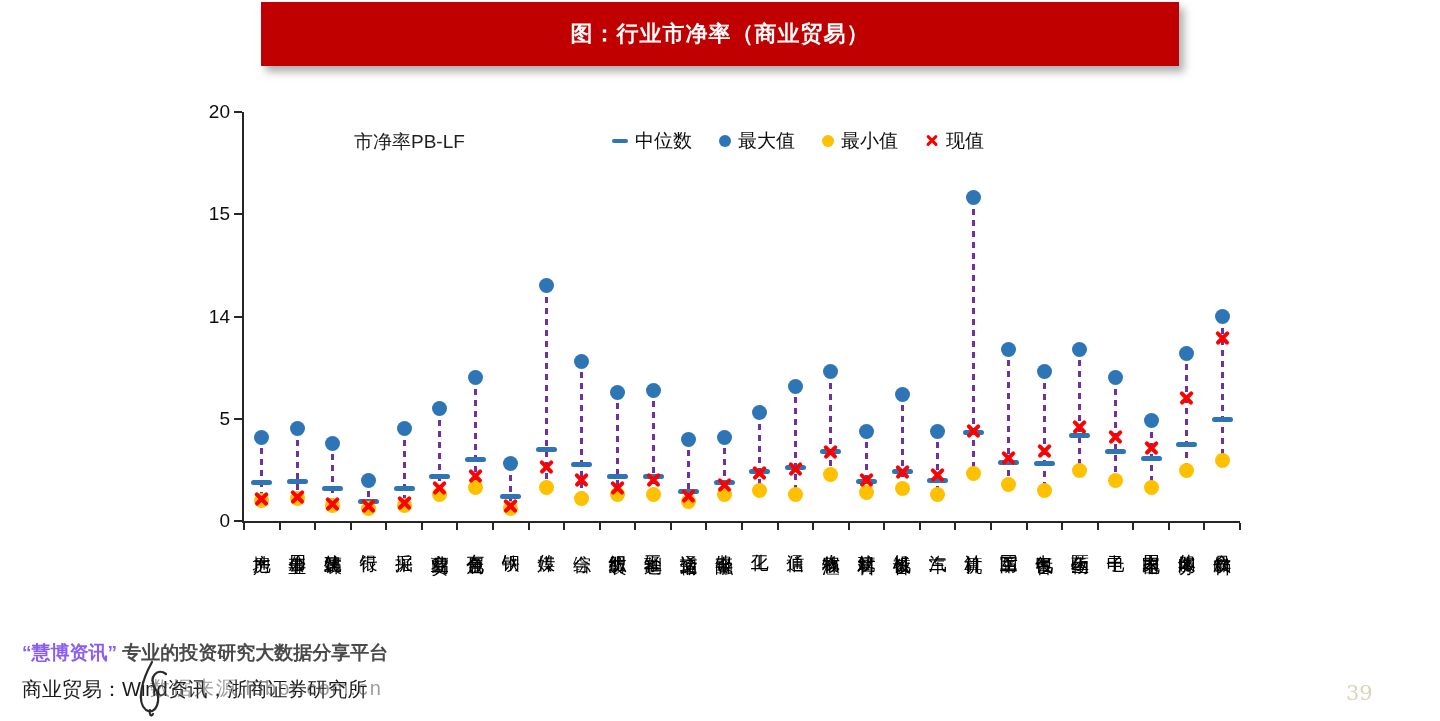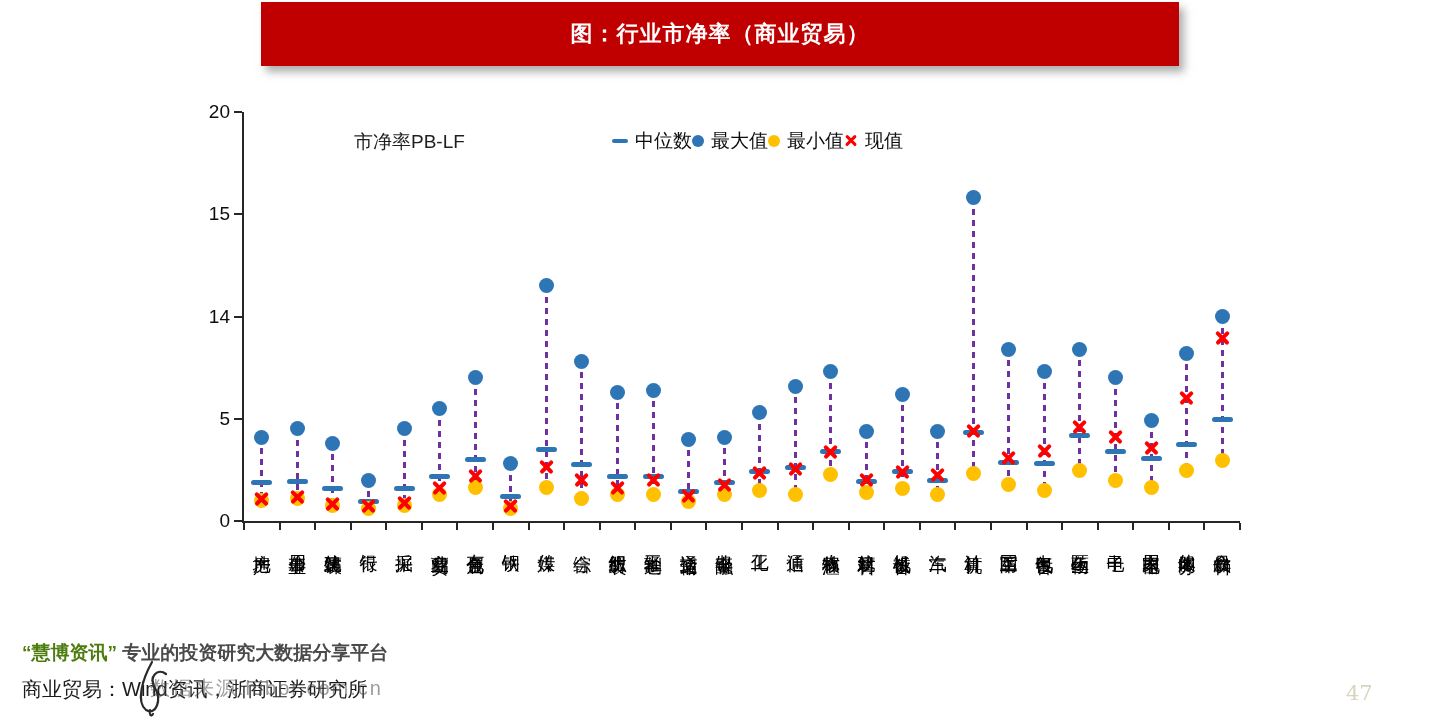--- a/index.html
+++ b/index.html
@@ -35,31 +35,31 @@
   .dot{position:absolute;width:15px;height:15px;border-radius:50%;}
   .dot-max{background:#2E75B6;}
   .dot-min{background:#FFC000;}
   .median-bar{position:absolute;width:21px;height:5px;border-radius:2.5px;background:#2E75B6;}
   .xmark{position:absolute;width:17px;height:17px;}
   .xmark span{position:absolute;left:0;top:6.7px;width:17px;height:3.6px;background:#FE0000;border-radius:2px;}
   .xmark span:first-child{transform:rotate(45deg);}
   .xmark span:last-child{transform:rotate(-45deg);}
   
   .series-label{position:absolute;left:354px;top:129px;font-size:19px;color:#1f1f1f;}
-  #legend{position:absolute;left:612px;top:128px;display:flex;align-items:center;}
+  #legend{position:absolute;left:612px;top:128px;display:flex;gap:27px;align-items:center;}
   .leg-item{display:flex;align-items:center;gap:7px;font-size:19px;color:#0d0d0d;}
   .leg-dash{width:16px;height:4.5px;border-radius:2px;}
   .leg-dot{width:12px;height:12px;border-radius:50%;}
   .leg-x{position:relative;width:14px;height:14px;}
   .leg-x i{position:absolute;left:0;top:5.4px;width:14px;height:3.2px;border-radius:2px;display:block;}
   .leg-x i:first-child{transform:rotate(45deg);}
   .leg-x i:last-child{transform:rotate(-45deg);}
   
   .footer-line1{position:absolute;left:22px;top:640px;font-size:19px;white-space:nowrap;}
-  .brand{color:#4d7c0f;font-weight:bold;}
+  .brand{color:#8b5cf6;font-weight:bold;}
   .tagline{color:#4a4a4a;font-weight:600;}
   .footer-line2{position:absolute;left:22px;top:676px;font-size:20px;color:#1b1b1b;white-space:nowrap;}
   .watermark{
     position:absolute;left:150px;top:675px;font-size:20px;letter-spacing:2px;
     color:rgba(75,75,75,.55);white-space:nowrap;
   }
   .scribble{position:absolute;left:122px;top:660px;}
   .page-number{
     position:absolute;left:1346px;top:681px;
     font-family:"DejaVu Serif", serif;font-size:21px;color:#D9D5BC;
@@ -393,13 +393,13 @@
 
 <div class="footer-line1">
   <span class="brand">“慧博资讯”</span>
   <span class="tagline">专业的投资研究大数据分享平台</span>
 </div>
 <div class="footer-line2">商业贸易：Wind资讯，浙商证券研究所</div>
 <div class="watermark">数据来源.hibor.com.cn</div>
 <svg class="scribble" width="62" height="58" viewBox="0 0 62 58">
   <path d="M30,2 C20,20 14,42 24,50 C34,56 40,40 33,28 C26,16 36,8 44,14 M28,50 C27,55 29,57 31,54" fill="none" stroke="#2a2a2a" stroke-width="2.2" stroke-linecap="round"></path>
 </svg>
-<div class="page-number">47</div>
+<div class="page-number">39</div>
 
 </body></html>

